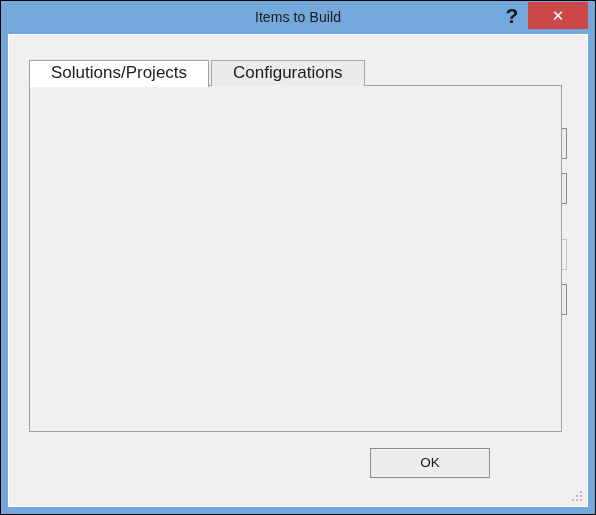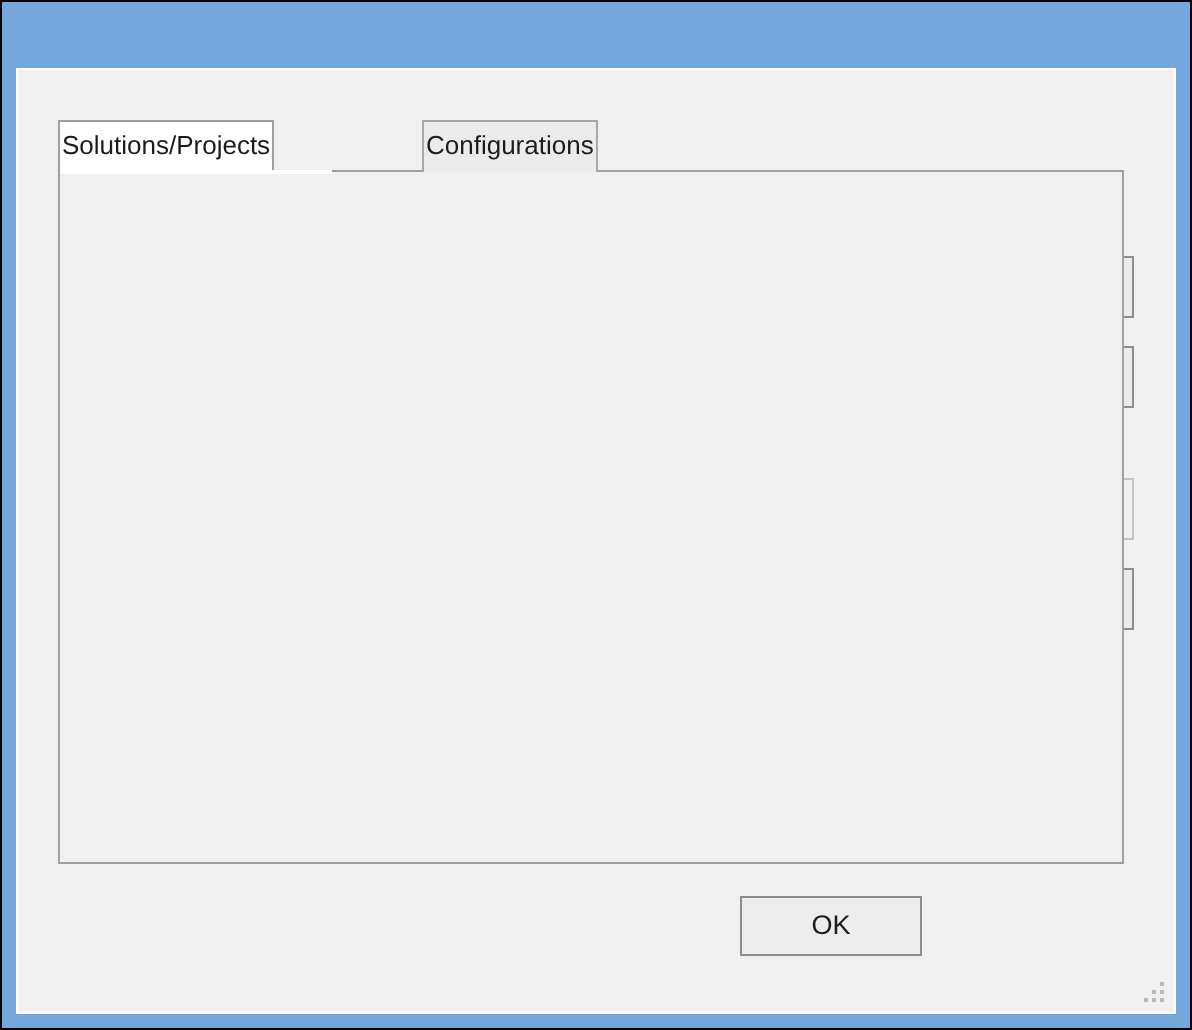--- a/index.html
+++ b/index.html
@@ -102,23 +102,23 @@
     position: absolute;
     left: 20px;
     top: 25px;
     height: 26px;
   }
   .tab {
     position: absolute;
     top: 0;
     height: 26px;
     box-sizing: border-box;
-    font-size: 13px;
+    font-size: 17px;
     line-height: 24px;
-    padding: 0 1px;
+    padding: 0 21px;
     color: #1c1c1c;
     border: 1px solid #a0a0a0;
     border-bottom: none;
     white-space: nowrap;
     cursor: default;
   }
   .tab.active {
     background: #ffffff;
     left: 0;
     z-index: 3;
@@ -204,21 +204,21 @@
     color: #9d9d9d;
     border-color: #c4c4c4;
     background: #f0f0f0;
   }
   #btn-add      { left: 453px; top: 93px;  width: 105px; height: 31px; line-height: 29px; }
   #btn-remove   { left: 453px; top: 138px; width: 105px; height: 31px; line-height: 29px; }
   #btn-move-up  { left: 453px; top: 204px; width: 105px; height: 31px; line-height: 29px; }
   #btn-move-down{ left: 453px; top: 249px; width: 105px; height: 31px; line-height: 29px; }
 
   
-  #btn-ok     { left: 361px; top: 413px; width: 91px; height: 30px; line-height: 28px; }
+  #btn-ok     { left: 361px; top: 413px; width: 120px; height: 30px; line-height: 28px; }
   #btn-cancel { left: 470px; top: 413px; width: 101px; height: 30px; line-height: 28px; }
 
   
   #resize-grip {
     position: absolute;
     right: 3px;
     bottom: 3px;
     width: 12px;
     height: 12px;
   }
@@ -229,20 +229,25 @@
     background: #b9b9b9;
     display: block;
   }
 </style>
 </head>
 <body>
 
 <div id="window">
   <div id="frame"></div>
 
+  <div id="titlebar">
+    <div id="title-text">Items to Build</div>
+    <div id="help-button">?</div>
+    <div id="close-button">✕</div>
+  </div>
 
   <div id="client">
 
     <div id="tab-panel"></div>
 
     <div id="tab-strip">
       <div class="tab active" style="left:0px;">
         <span>Solutions/Projects</span>
       </div>
       <div class="tab inactive" style="left:138px;">

